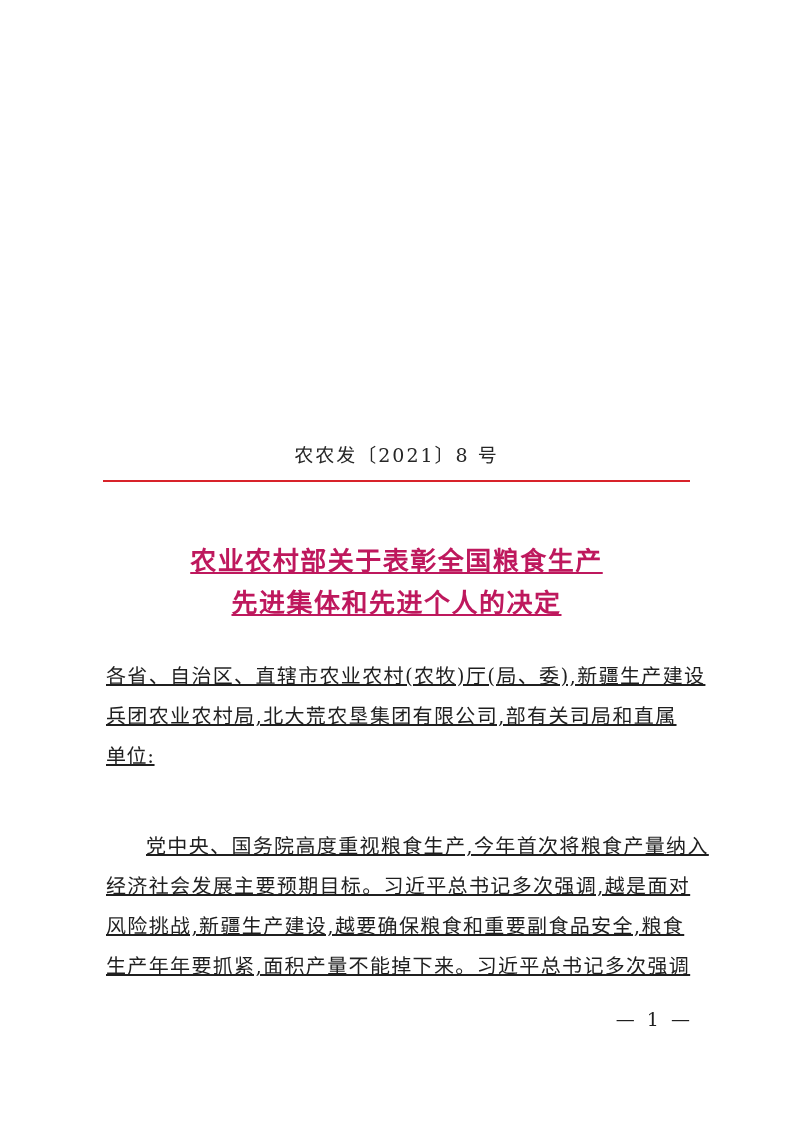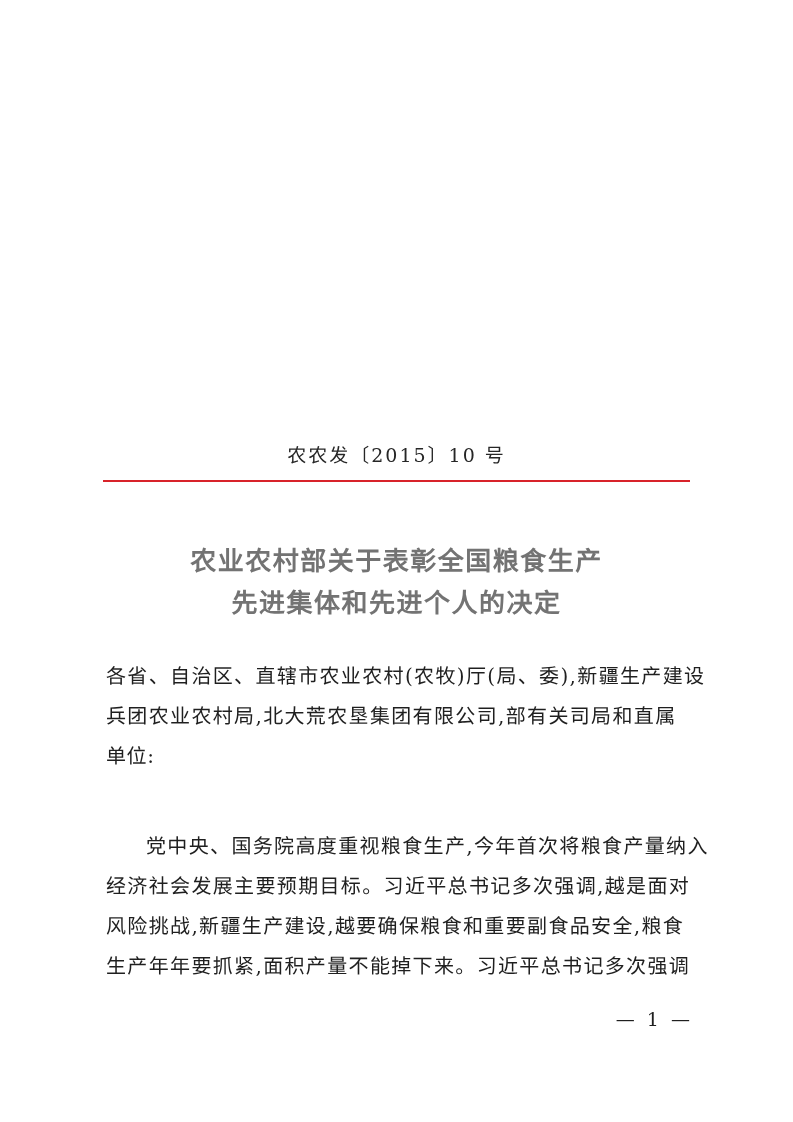--- a/index.html
+++ b/index.html
@@ -76,39 +76,41 @@
     left: 0;
     width: 793px;
     text-align: center;
   }
   .doc-heading-line {
     font-family: "DejaVu Serif", "Liberation Serif", serif;
     font-weight: 700;
     font-size: 26px;
     line-height: 42px;
     letter-spacing: 1.5px;
-    color: #737373;
+    color: #be185d;
     white-space: nowrap;
+    text-decoration: underline;
   }
 
   
   .body-block {
     position: absolute;
     top: 656px;
     left: 106px;
     width: 590px;
   }
   .body-line {
     font-family: "DejaVu Serif", "Liberation Serif", serif;
     font-size: 20px;
     line-height: 40px;
     letter-spacing: 0.6px;
     color: #1f1f1f;
     white-space: nowrap;
     text-align: justify;
+    text-decoration: underline;
   }
   .body-line.indent {
     text-indent: 40px;
     margin-top: 48px;
   }
   .body-line.stretch {
     letter-spacing: 1.35px;
   }
   .para-gap {
     height: 2px;
@@ -132,21 +134,21 @@
     white-space: nowrap;
   }
 </style>
 </head>
 <body>
 
 <div class="page">
 
 
   <div class="docnum-wrap">
-    <span class="docnum">农农发〔2015〕10 号</span>
+    <span class="docnum">农农发〔2021〕8 号</span>
   </div>
 
   <div class="red-rule"></div>
 
   <div class="doc-heading">
     <div class="doc-heading-line">农业农村部关于表彰全国粮食生产</div>
     <div class="doc-heading-line">先进集体和先进个人的决定</div>
   </div>
 
   <div class="body-block">

